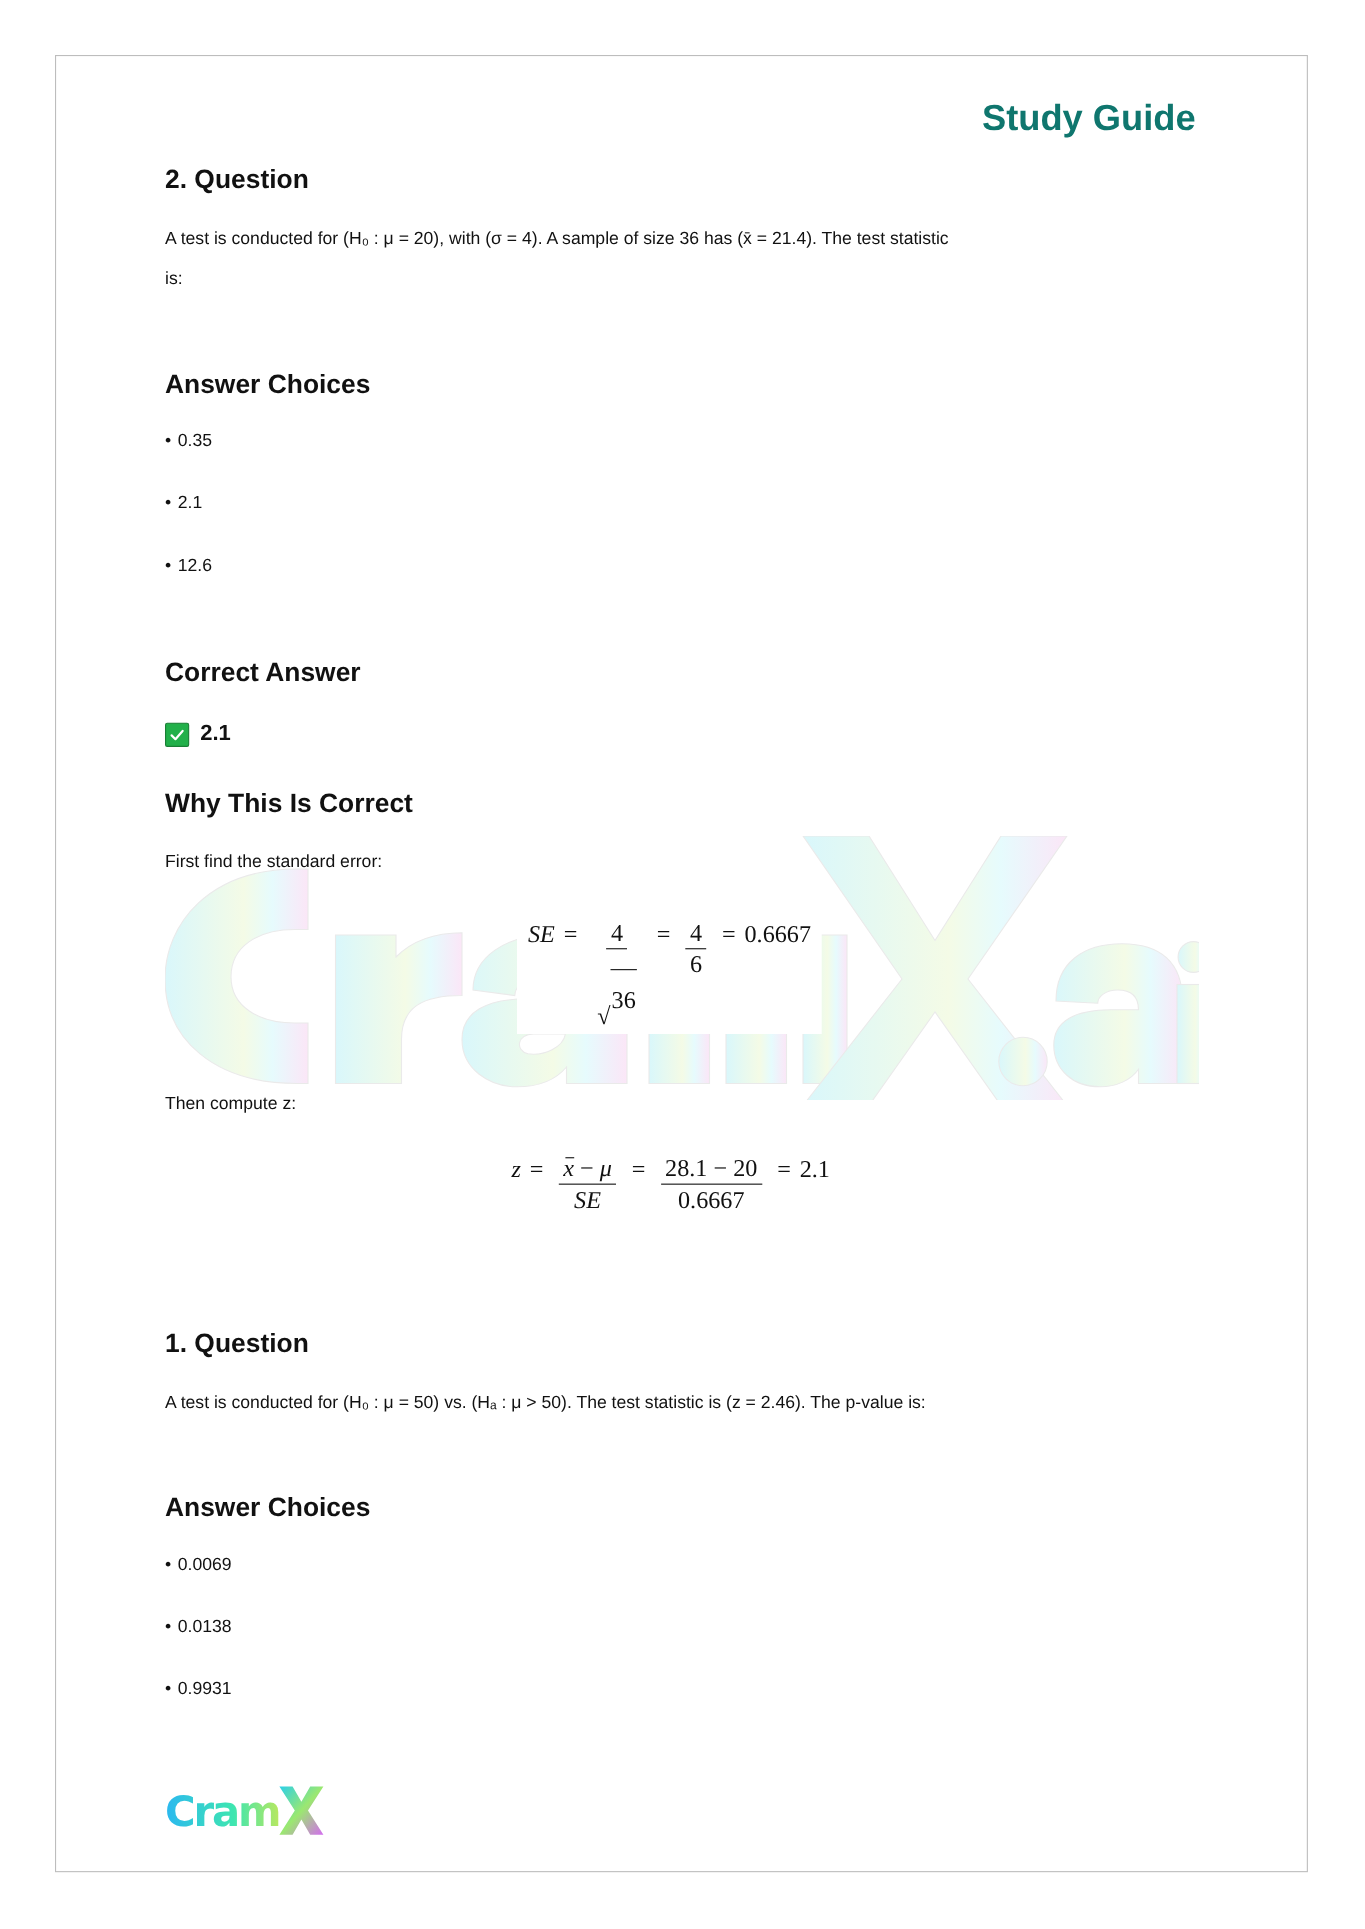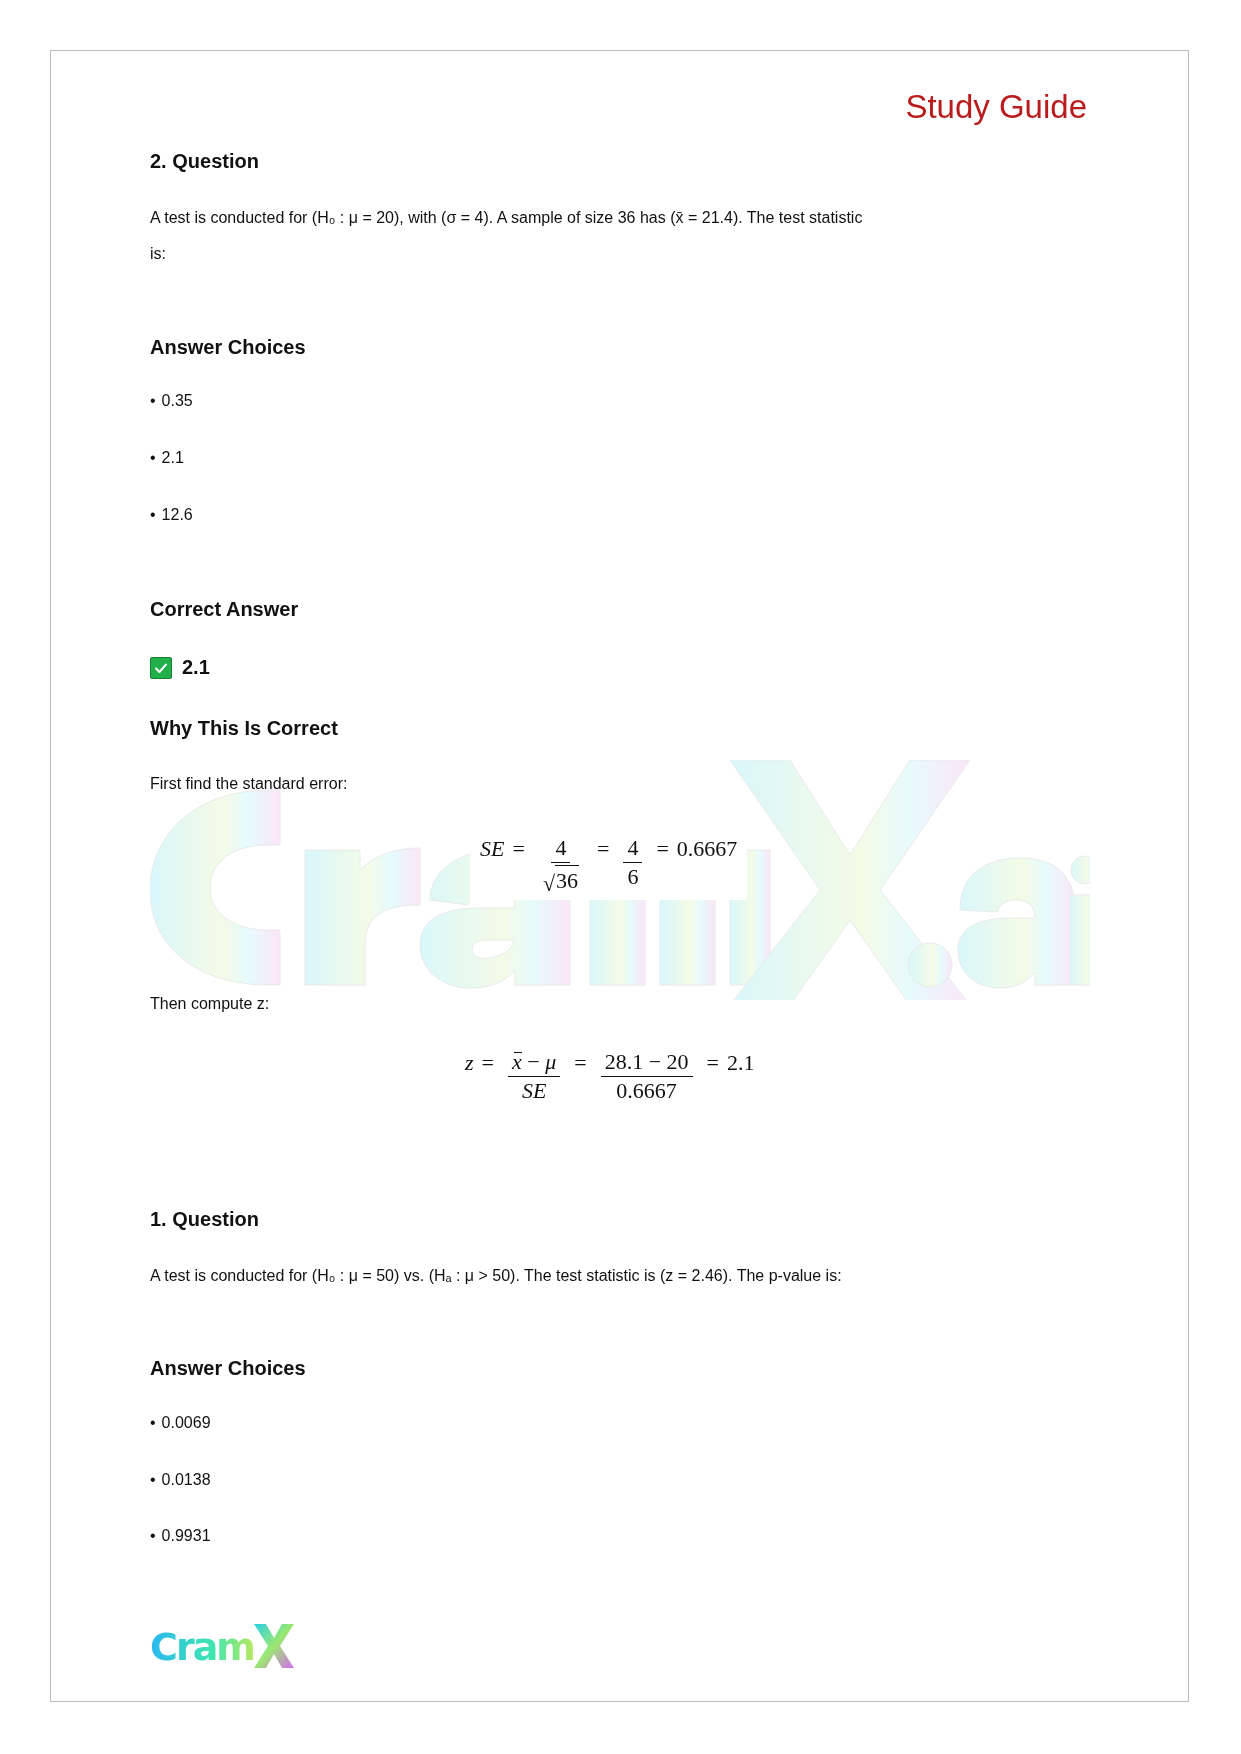--- a/index.html
+++ b/index.html
@@ -1,37 +1,37 @@
 <!DOCTYPE html>
 <html><head>
 <meta charset="utf-8">
 <style>
   html, body { margin: 0; padding: 0; background: #ffffff; }
   body { width: 1241px; height: 1754px; position: relative; overflow: hidden;
          font-family: "Liberation Sans", sans-serif; color: #111; }
   .page-frame { position: absolute; left: 50px; top: 50px; width: 1139px; height: 1652px;
                 border: 1px solid #bdbdbd; box-sizing: border-box; }
   .abs { position: absolute; white-space: nowrap; }
-  .title { right: 154px; top: 88px; font-size: 33px; font-weight: normal; color: #b91c1c; }
-  .heading { left: 150px; font-size: 20px; font-weight: bold; }
+  .title { right: 154px; top: 88px; font-size: 33px; font-weight: bold; color: #0f766e; }
+  .heading { left: 150px; font-size: 24px; font-weight: bold; }
   .body-text { left: 150px; font-size: 16px; line-height: 36px; }
   .bullet { left: 150px; font-size: 16px; }
   .bullet .dot { margin-right: 6px; }
   .correct { left: 150px; font-size: 20px; font-weight: bold; display: flex; align-items: center; }
   .check-box { width: 22px; height: 22px; background: #22b04a; border: 1px solid #1a7f35; border-radius: 2px;
                display: inline-flex; align-items: center; justify-content: center; margin-right: 10px; box-sizing: border-box; }
   .check-box svg { width: 16px; height: 16px; }
   .math { font-family: "Liberation Serif", "DejaVu Serif", serif; font-size: 22px; display: flex; align-items: flex-start; color: #111; }
   .math .it { font-style: italic; }
   .frac { display: inline-flex; flex-direction: column; align-items: center; margin: 0 6px; }
   .frac .num { padding: 0 4px 2px; border-bottom: 1.5px solid #111; line-height: 24px; }
   .frac .den { padding: 2px 4px 0; line-height: 24px; }
   .op { margin: 0 8px; }
   .sqrt { display: inline-flex; align-items: flex-end; }
-  .sqrt .rad { border-top: 1.5px solid #111; padding: 4px 1px; line-height: 22px; }
+  .sqrt .rad { border-top: 1.5px solid #111; padding: 16px 1px; line-height: 22px; margin-top: 16px; }
   .xbar { position: relative; display: inline-block; }
   .xbar::before { content: ""; position: absolute; left: 2px; right: 0; top: 2px; border-top: 1.3px solid #111; }
   .watermark { position: absolute; left: 150px; top: 760px; width: 940px; height: 240px; pointer-events: none; z-index: 0; }
   .content { position: relative; z-index: 1; }
   .math-bg { background: #fff; }
   .logo { position: absolute; left: 150px; top: 1620px; width: 146px; height: 50px; }
 </style>
 </head>
 <body>
 

